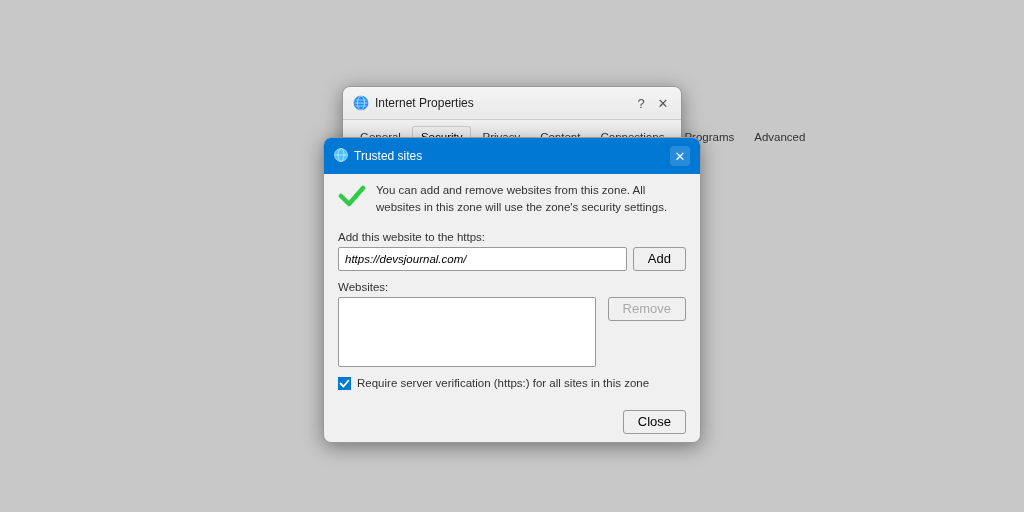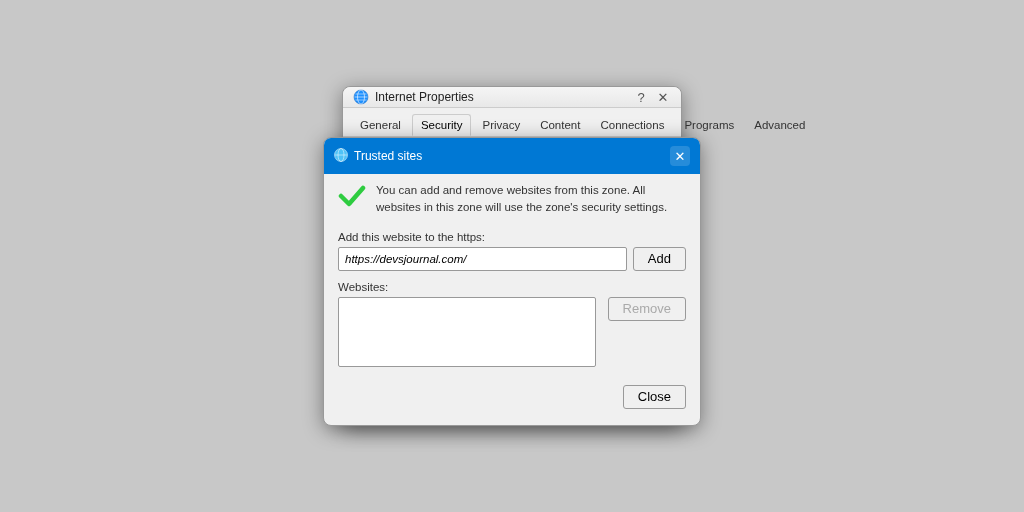--- a/index.html
+++ b/index.html
@@ -22,21 +22,21 @@
       border-radius: 8px;
       box-shadow: 0 4px 20px rgba(0,0,0,0.4);
       width: 340px;
       min-height: 340px;
       position: relative;
     }
 
     .title-bar {
       background: linear-gradient(to bottom, #f5f5f5, #e8e8e8);
       border-radius: 8px 8px 0 0;
-      padding: 2px 10px;
+      padding: 8px 10px;
       display: flex;
       align-items: center;
       justify-content: space-between;
       border-bottom: 1px solid #ccc;
     }
 
     .title-bar-left {
       display: flex;
       align-items: center;
       gap: 6px;
@@ -308,21 +308,21 @@
     }
 
     .checkbox-text {
       font-size: 11.5px;
       color: #333;
     }
 
     .dialog-footer {
       display: flex;
       justify-content: flex-end;
-      padding: 0 14px 16px;
+      padding: 0 14px 8px;
       margin-left: 36px;
     }
 
     
     .window-footer {
       border-top: 1px solid #ccc;
       padding: 8px 10px;
       display: flex;
       justify-content: flex-end;
       gap: 6px;
@@ -457,20 +457,28 @@
         </div>
 
         <div class="websites-label">Websites:</div>
         <div class="websites-row">
           <div class="websites-list"></div>
           <div class="remove-btn-container">
             <button class="btn" disabled="" style="color:#aaa">Remove</button>
           </div>
         </div>
 
+        <div class="checkbox-row">
+          <div class="checkbox checkbox-checked">
+            <svg width="11" height="11" viewBox="0 0 11 11">
+              <polyline points="1.5,5.5 4.5,8.5 9.5,2.5" fill="none" stroke="#fff" stroke-width="1.8" stroke-linecap="round" stroke-linejoin="round"></polyline>
+            </svg>
+          </div>
+          <span class="checkbox-text">Require server verification (https:) for all sites in this zone</span>
+        </div>
       </div>
 
       <div class="dialog-footer">
         <button class="btn">Close</button>
       </div>
     </div>
   </div>
 
   <div class="window-footer">
     <button class="btn">OK</button>

